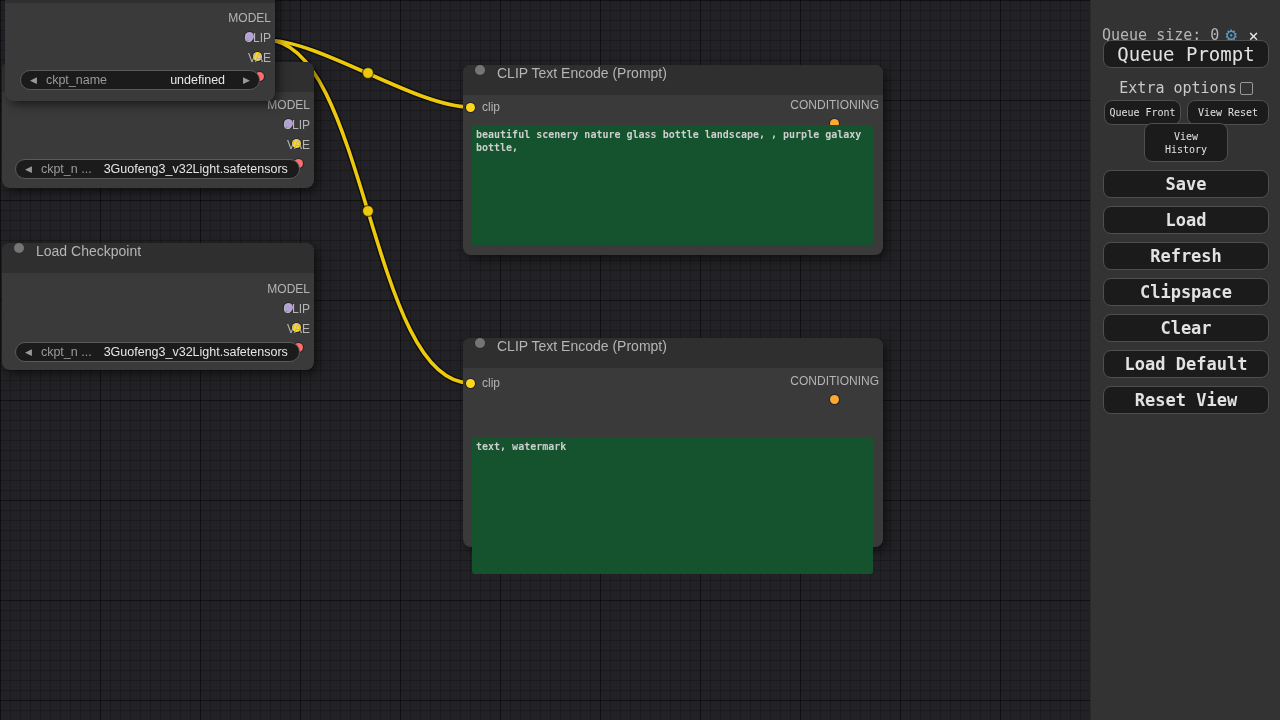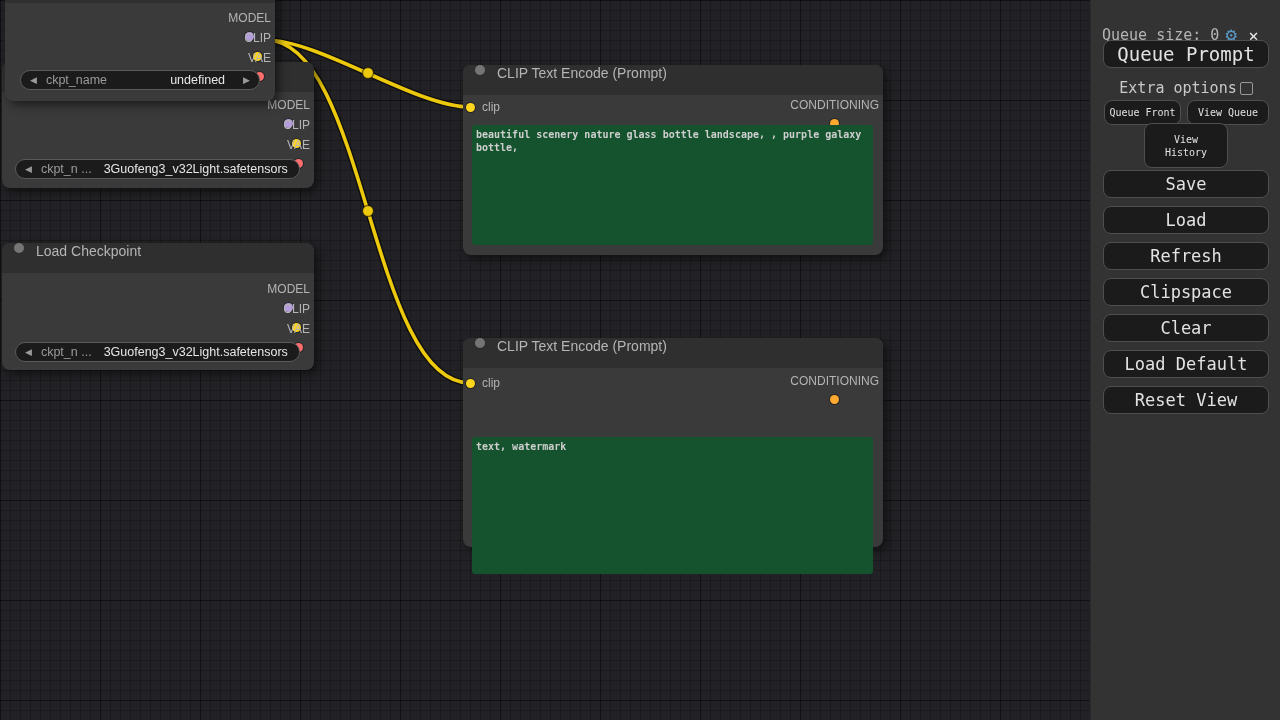--- a/index.html
+++ b/index.html
@@ -62,26 +62,26 @@
   .menu-header{position:absolute;left:11px;top:22px;width:168px;height:22px;display:flex;align-items:flex-end;}
   .queue-size{font-size:15px;color:#b5b5b5;}
   .gear{font-size:19px;color:#5897C4;margin-left:6px;cursor:pointer;line-height:1;}
   .closex{font-size:16px;color:#eeeeee;font-weight:bold;margin-left:12px;cursor:pointer;line-height:1;}
   .btn{
     position:absolute;background:#1b1b1b;border:1px solid #4f4f4f;border-radius:8px;
     color:#e2e2e2;display:flex;align-items:center;justify-content:center;
     box-sizing:border-box;cursor:pointer;text-align:center;
   }
   .btn-queue{left:12px;top:40px;width:166px;height:28px;font-size:19px;}
-  .btn-main{left:12px;width:166px;height:28px;font-size:17px;}
+  .btn-main{left:12px;width:166px;height:28px;font-size:17px;font-weight:bold;}
   .btn-small{height:25px;font-size:10px;}
   .extra-row{position:absolute;left:0;top:79px;width:190px;display:flex;align-items:center;justify-content:center;gap:3px;}
   .extra-label{font-size:15px;color:#c9c9c9;}
   .checkbox{width:11px;height:11px;border:1px solid #999;border-radius:2px;background:transparent;cursor:pointer;}
-  .btn-history{left:53px;top:123px;width:84px;height:45px;font-size:10px;line-height:13px;padding:2px 14px;}
+  .btn-history{left:53px;top:123px;width:84px;height:39px;font-size:10px;line-height:13px;padding:2px 14px;}
 </style>
 </head>
 <body>
 
 <svg class="wires" width="1280" height="720">
   <path class="wire-under" d="M 266 40 C 320 40, 416 107, 470 107"></path>
   <path class="wire-under" d="M 266 40 C 366 40, 370 383, 470 383"></path>
   <path class="wire" d="M 266 40 C 320 40, 416 107, 470 107"></path>
   <path class="wire" d="M 266 40 C 366 40, 370 383, 470 383"></path>
   <circle class="wire-dot" cx="368" cy="73" r="5.5"></circle>
@@ -197,21 +197,21 @@
     <span class="queue-size">Queue size: 0</span>
     <span class="gear">⚙</span>
     <span class="closex">✕</span>
   </div>
   <div class="btn btn-queue">Queue Prompt</div>
   <div class="extra-row">
     <span class="extra-label">Extra options</span>
     <span class="checkbox"></span>
   </div>
   <div class="btn btn-small" style="left:13px;top:100px;width:77px;">Queue Front</div>
-  <div class="btn btn-small" style="left:96px;top:100px;width:82px;">View Queue</div>
+  <div class="btn btn-small" style="left:96px;top:100px;width:82px;">View Reset</div>
   <div class="btn btn-history">View History</div>
   <div class="btn btn-main" style="top:170px;">Save</div>
   <div class="btn btn-main" style="top:206px;">Load</div>
   <div class="btn btn-main" style="top:242px;">Refresh</div>
   <div class="btn btn-main" style="top:278px;">Clipspace</div>
   <div class="btn btn-main" style="top:314px;">Clear</div>
   <div class="btn btn-main" style="top:350px;">Load Default</div>
   <div class="btn btn-main" style="top:386px;">Reset View</div>
 </div>
 

